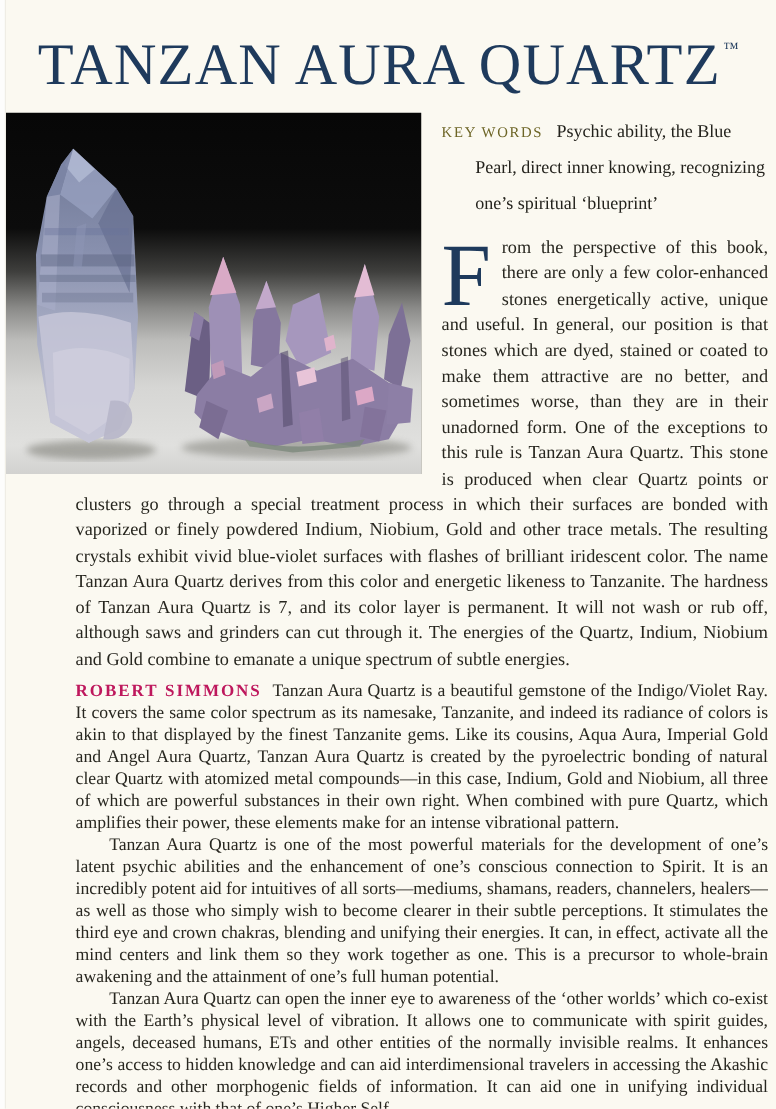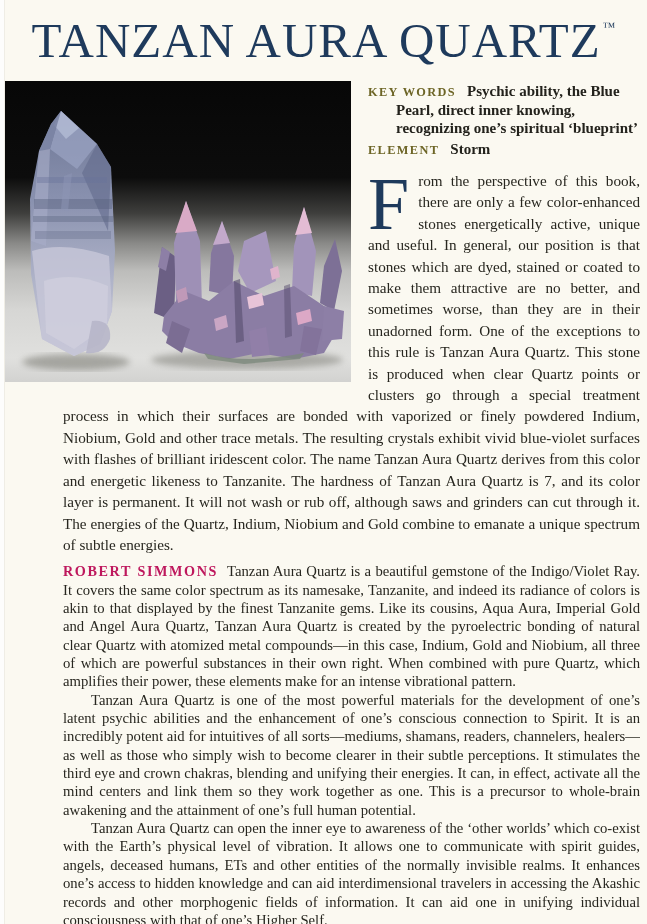--- a/index.html
+++ b/index.html
@@ -8,38 +8,38 @@
     background: #fbf9f1;
     overflow: hidden;
     font-family: "Liberation Serif", serif;
     color: #27261f;
     position: relative;
   }
   .edge-strip {
     position: absolute; left: 0; top: 0; width: 4px; height: 100%;
     background: #fdfdfc; border-right: 1px solid #efede5;
   }
-  header { text-align: center; padding-top: 0; margin-bottom: 13px; }
+  header { text-align: center; padding-top: 13px; margin-bottom: 13px; }
   .page-title {
     font-size: 49px; line-height: 54px;
     color: #1e3a5c; letter-spacing: 1px;
     font-weight: normal; margin: 0; display: inline-block;
     white-space: nowrap;
   }
   .tm { font-size: 13px; vertical-align: 26px; letter-spacing: 0; margin-left: 2px; }
   main { margin: 0 7px 0 63px; }
   figure.photo {
     float: left; width: 347px; height: 301px;
     margin: 0 17px 14px -59px; padding: 0;
     background: #000;
   }
   figure.photo svg { display: block; }
   .infobox { overflow: hidden; padding-top: 1px; }
   .info-row {
-    font-weight: bold; font-size: 15px; line-height: 18px;
+    font-weight: normal; font-size: 15px; line-height: 30px;
     padding-left: 28px; text-indent: -28px; margin: 0 0 3px 0;
     color: #23221c;
   }
   .info-label {
     color: #6d6526; font-size: 12.3px; letter-spacing: 1.4px;
     margin-right: 11px;
   }
   .intro {
     margin: 8px 0 0 0; text-align: justify;
     font-size: 15.2px; line-height: 21.4px;
@@ -131,21 +131,20 @@
       <polygon points="292,232 306,228 308,240 294,244" fill="#dca8c6"></polygon>
       <polygon points="210,238 222,234 224,246 212,250" fill="#caa6c4"></polygon>
       <polygon points="266,188 274,185 276,196 268,199" fill="#e0b4cc"></polygon>
       <polygon points="172,210 182,206 184,218 174,222" fill="#c099b8"></polygon>
       <path d="M200,272 Q240,284 300,272 L296,278 240,283 204,278 Z" fill="#7d8a7d" opacity="0.8"></path>
     </svg>
   </figure>
 
   <section class="infobox">
     <div class="info-row"><span class="info-label">KEY WORDS</span><span>Psychic ability, the Blue Pearl, direct inner knowing, recognizing one’s spiritual ‘blueprint’</span></div>
-    <div class="info-row"><span class="info-label">ELEMENT</span><span>Storm</span></div>
   </section>
 
   <p class="intro"><span class="dropcap">F</span><span>rom the perspective of this book, there are only a few color-enhanced stones energetically active, unique and useful. In general, our position is that stones which are dyed, stained or coated to make them attractive are no better, and sometimes worse, than they are in their unadorned form. One of the exceptions to this rule is Tanzan Aura Quartz. This stone is produced when clear Quartz points or clusters go through a special treatment process in which their surfaces are bonded with vaporized or finely powdered Indium, Niobium, Gold and other trace metals. The resulting crystals exhibit vivid blue-violet surfaces with flashes of brilliant iridescent color. The name Tanzan Aura Quartz derives from this color and energetic likeness to Tanzanite. The hardness of Tanzan Aura Quartz is 7, and its color layer is permanent. It will not wash or rub off, although saws and grinders can cut through it. The energies of the Quartz, Indium, Niobium and Gold combine to emanate a unique spectrum of subtle energies.</span></p>
 
   <section class="simmons">
     <p class="lead"><span class="simmons-label">ROBERT SIMMONS</span><span>Tanzan Aura Quartz is a beautiful gemstone of the Indigo/Violet Ray. It covers the same color spectrum as its namesake, Tanzanite, and indeed its radiance of colors is akin to that displayed by the finest Tanzanite gems. Like its cousins, Aqua Aura, Imperial Gold and Angel Aura Quartz, Tanzan Aura Quartz is created by the pyroelectric bonding of natural clear Quartz with atomized metal compounds—in this case, Indium, Gold and Niobium, all three of which are powerful substances in their own right. When combined with pure Quartz, which amplifies their power, these elements make for an intense vibrational pattern.</span></p>
     <p class="indented">Tanzan Aura Quartz is one of the most powerful materials for the development of one’s latent psychic abilities and the enhancement of one’s conscious connection to Spirit. It is an incredibly potent aid for intuitives of all sorts—mediums, shamans, readers, channelers, healers—as well as those who simply wish to become clearer in their subtle perceptions. It stimulates the third eye and crown chakras, blending and unifying their energies. It can, in effect, activate all the mind centers and link them so they work together as one. This is a precursor to whole-brain awakening and the attainment of one’s full human potential.</p>
     <p class="indented">Tanzan Aura Quartz can open the inner eye to awareness of the ‘other worlds’ which co-exist with the Earth’s physical level of vibration. It allows one to communicate with spirit guides, angels, deceased humans, ETs and other entities of the normally invisible realms. It enhances one’s access to hidden knowledge and can aid interdimensional travelers in accessing the Akashic records and other morphogenic fields of information. It can aid one in unifying individual consciousness with that of one’s Higher Self.</p>
   </section>
 

